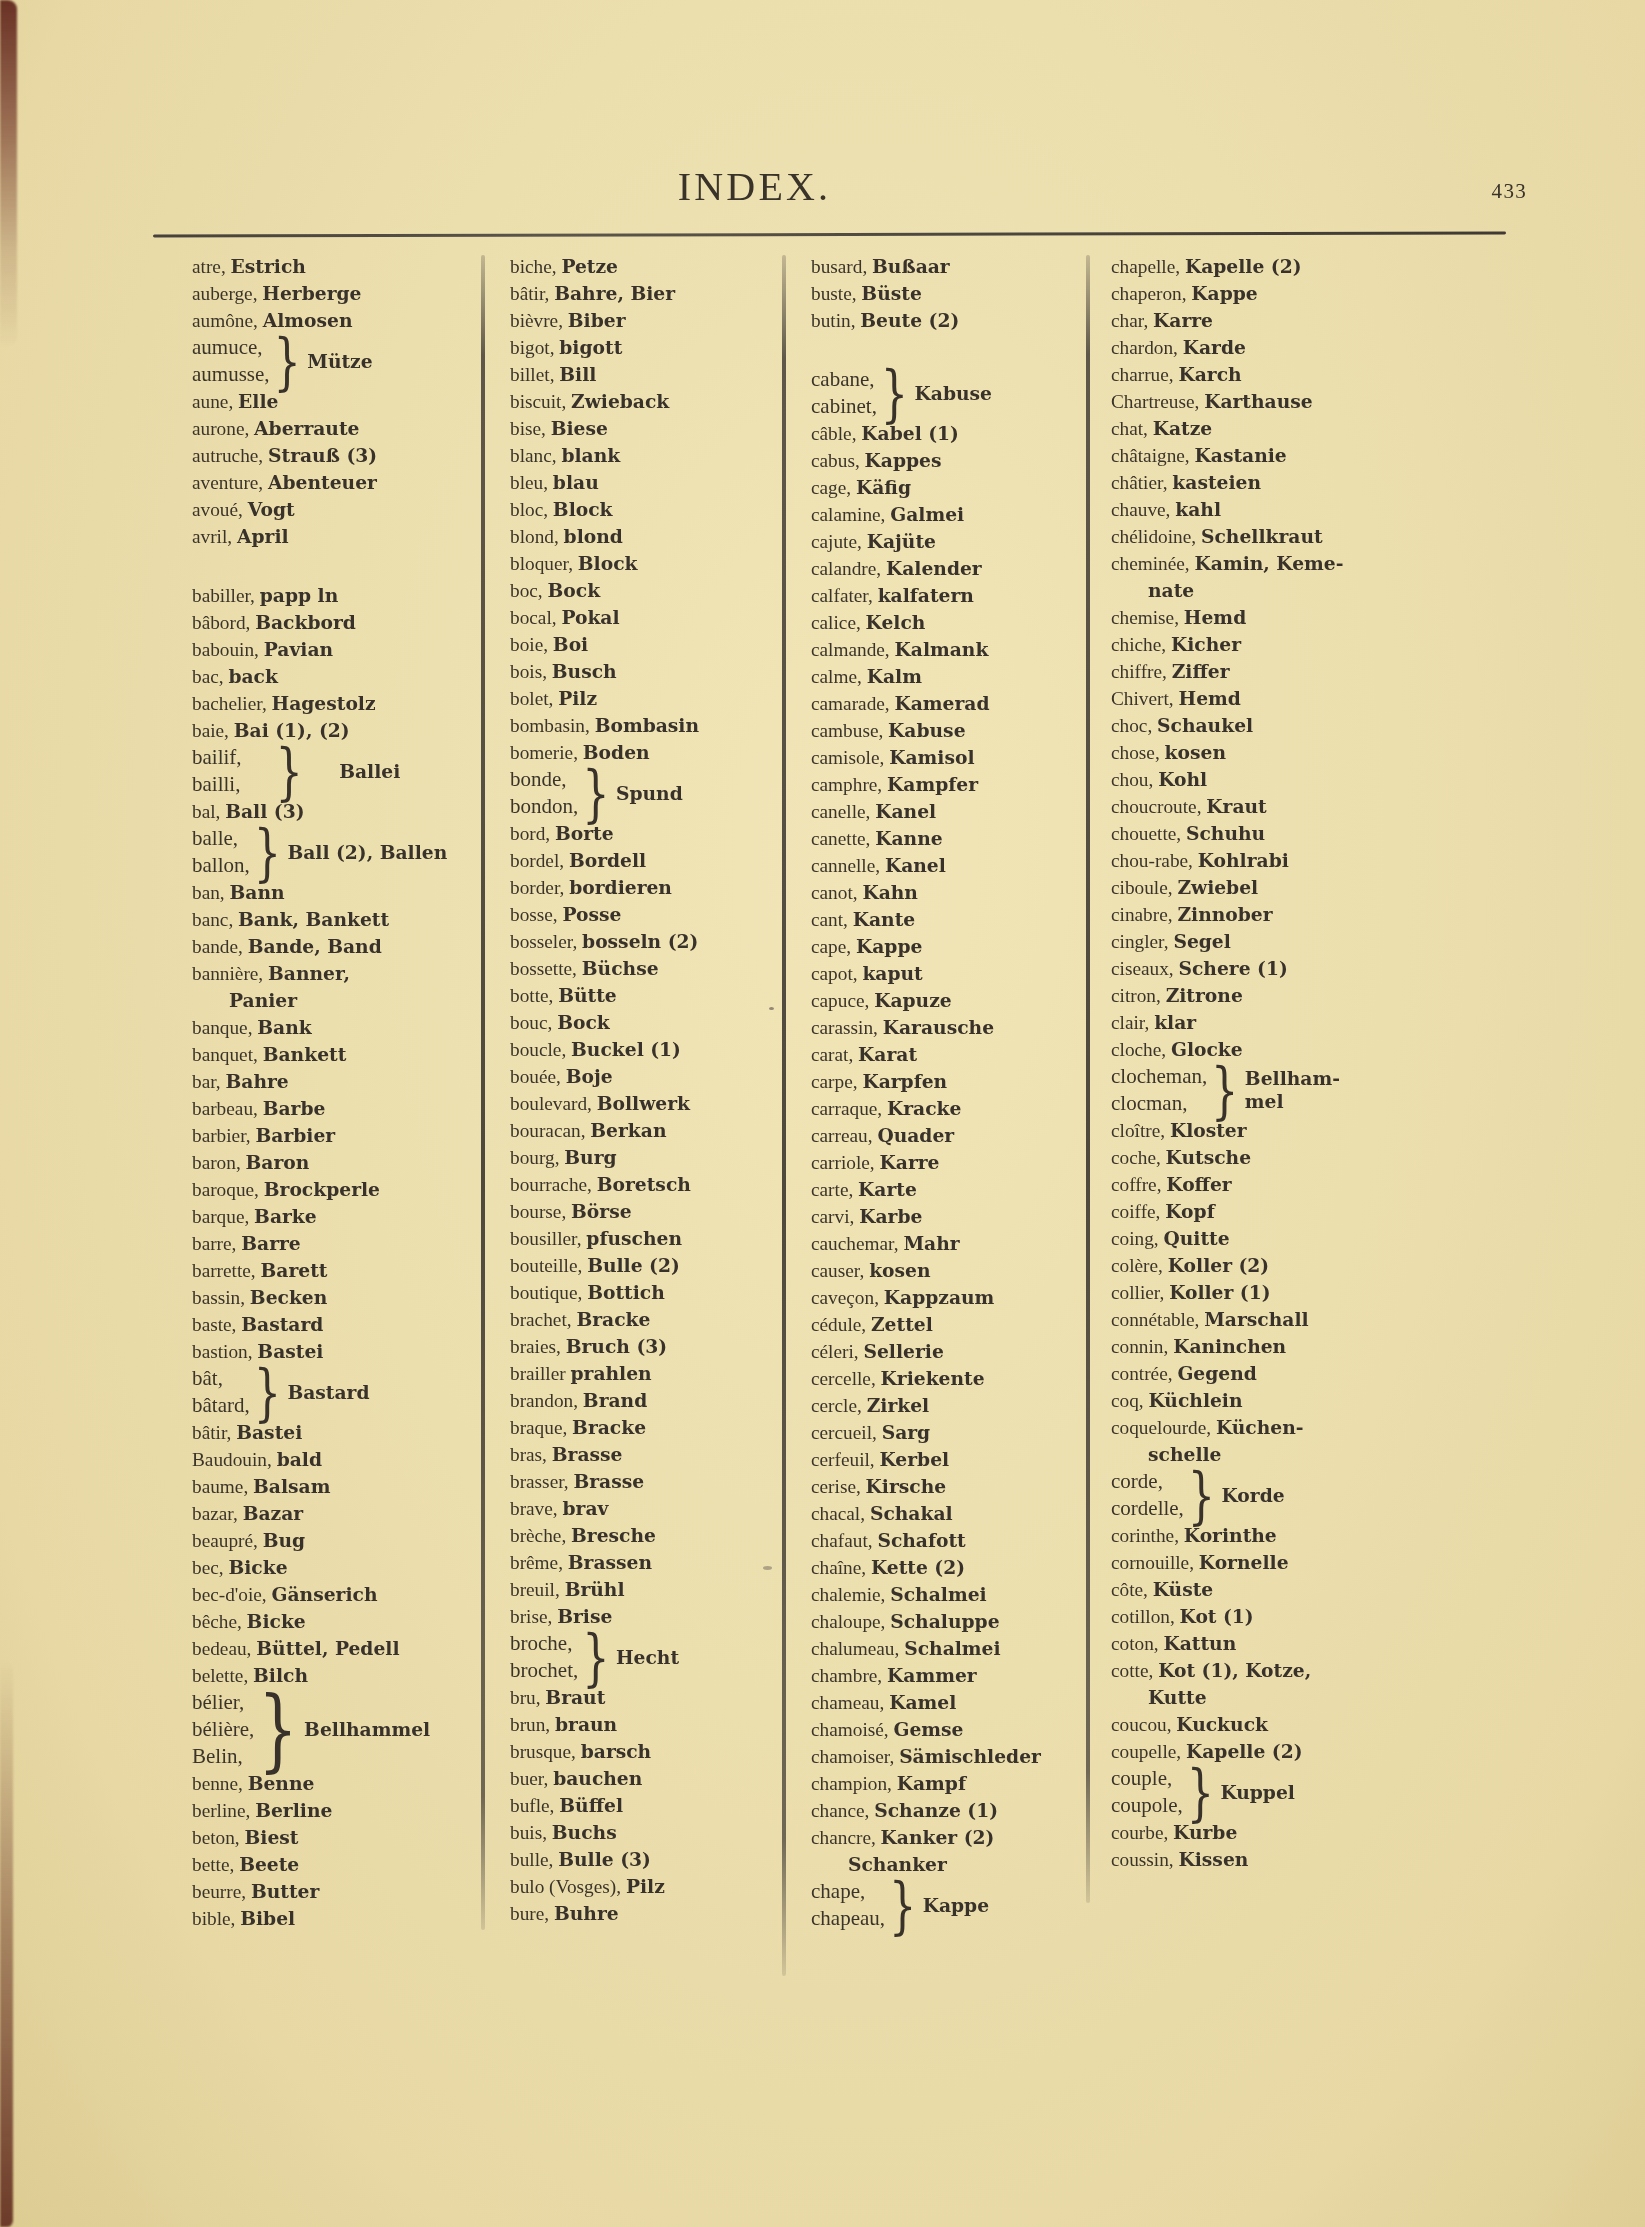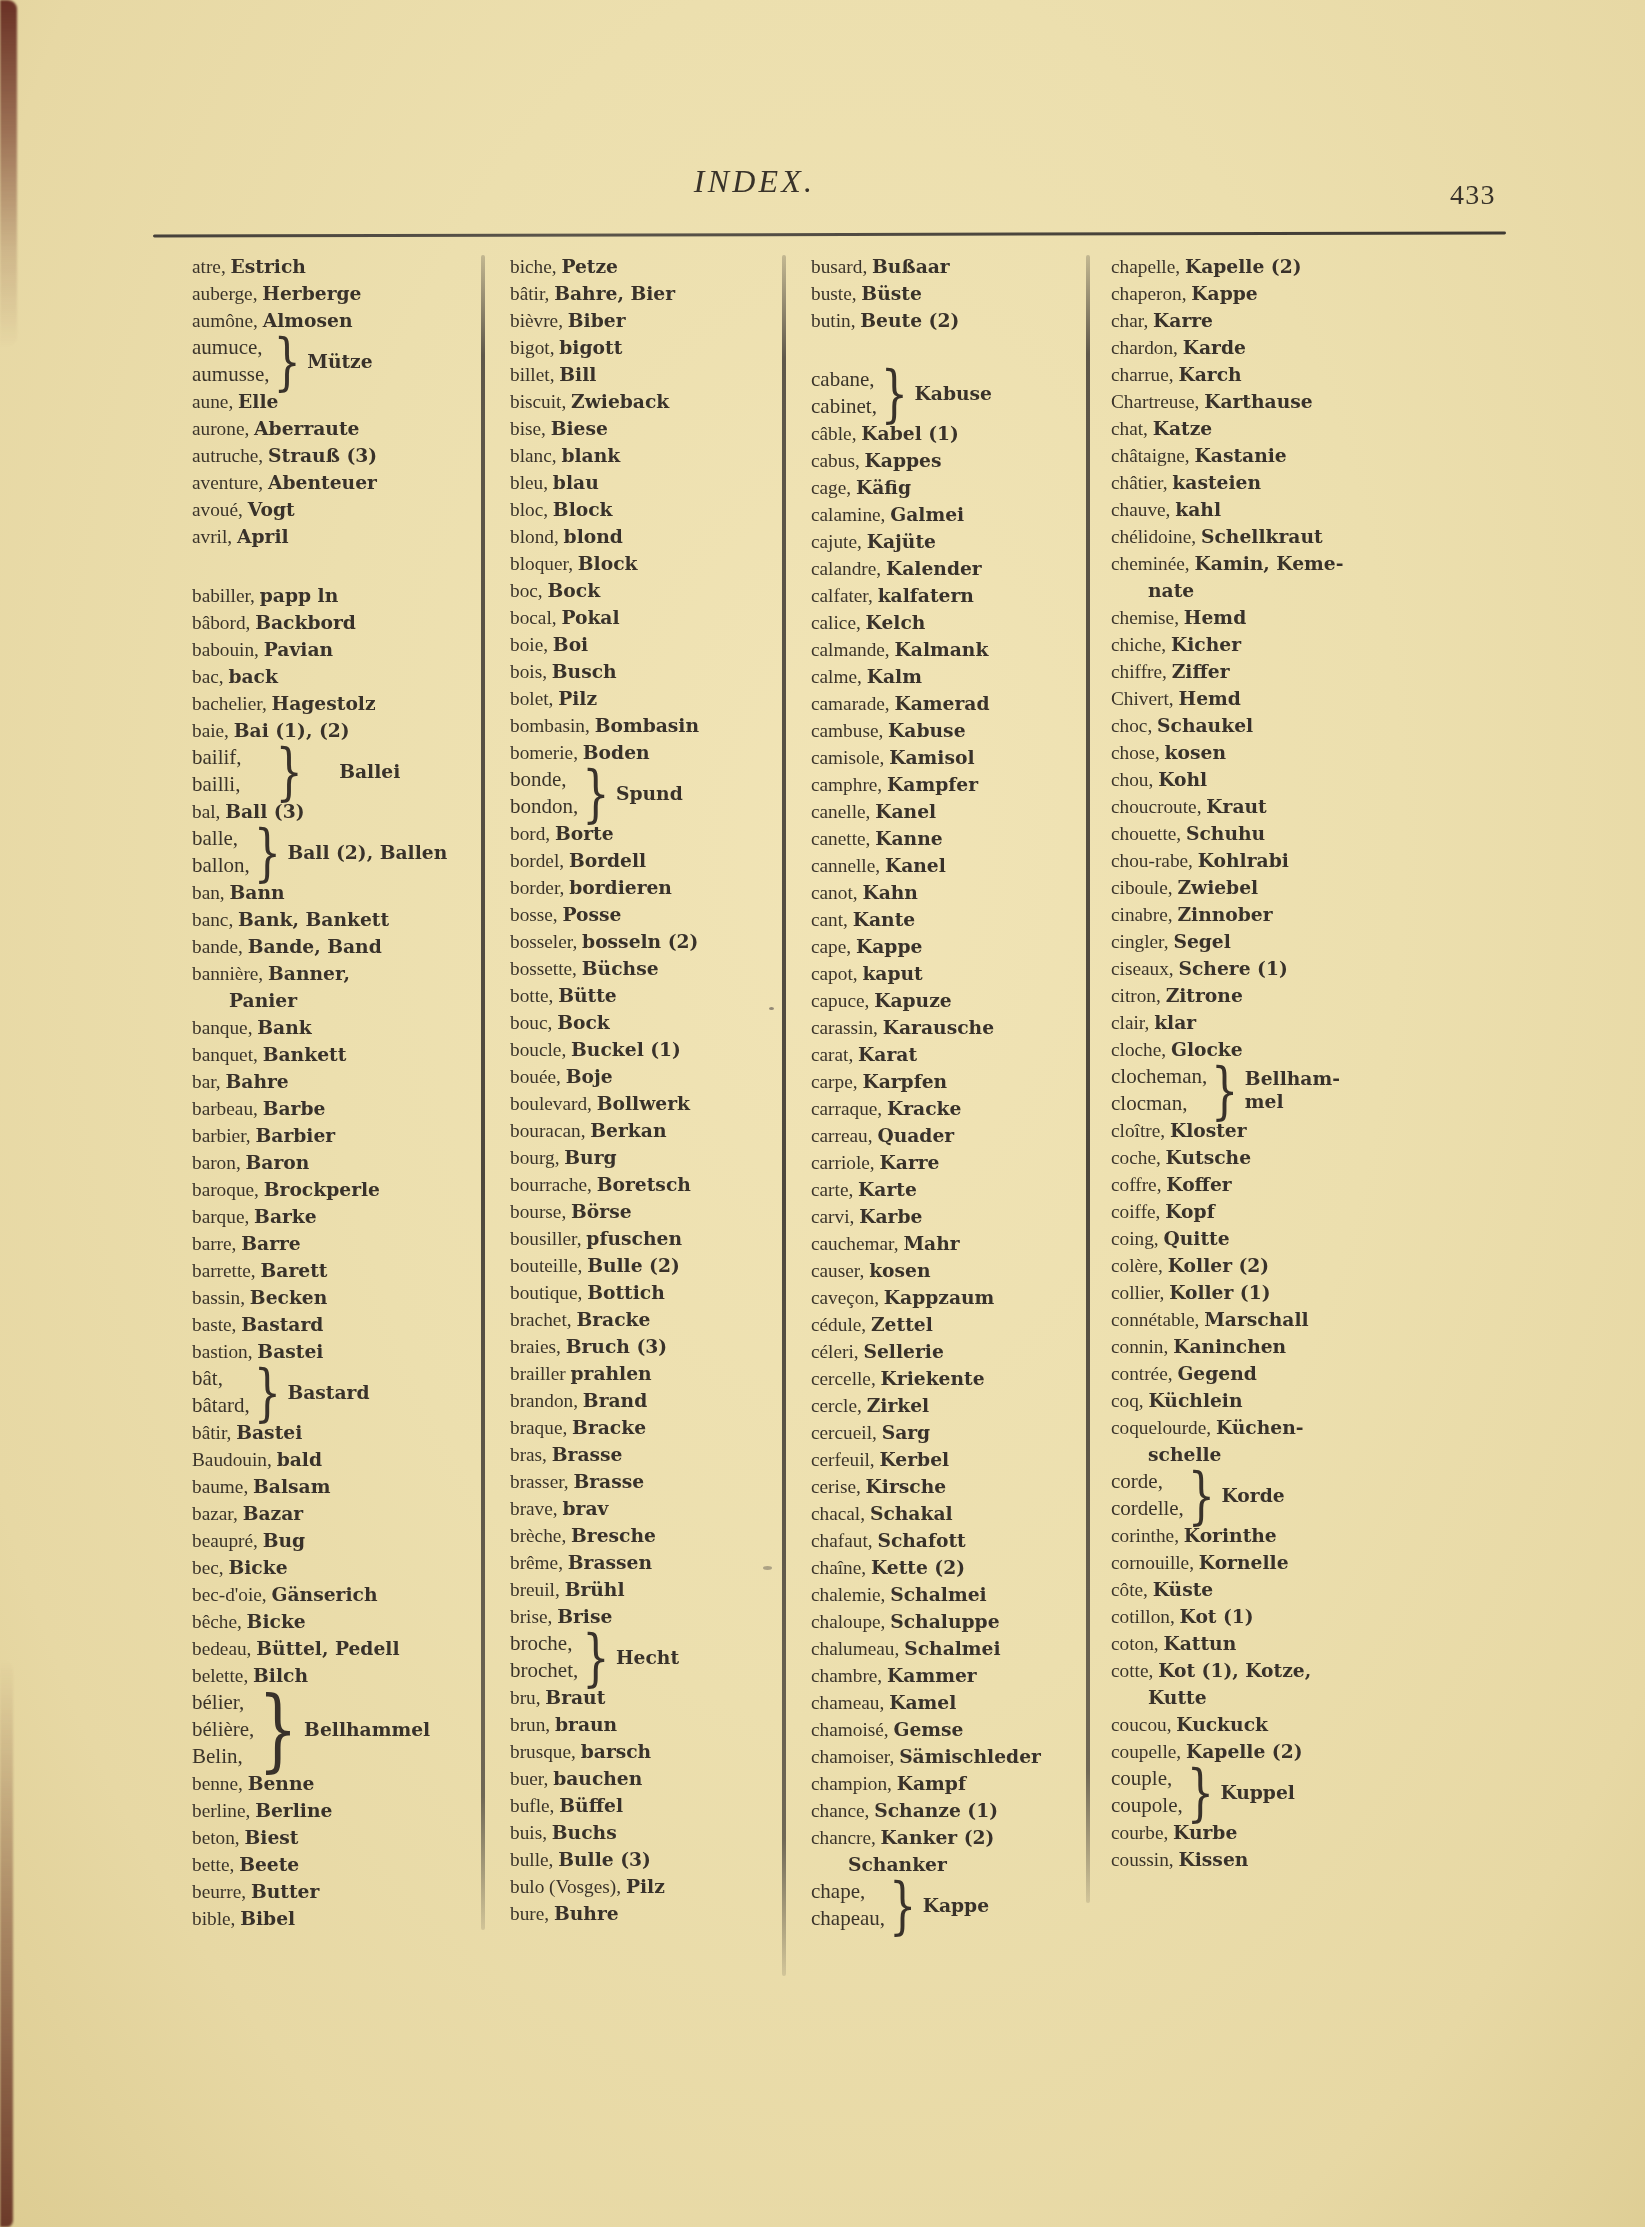--- a/index.html
+++ b/index.html
@@ -18,26 +18,26 @@
     background: linear-gradient(to bottom, rgba(88,26,20,0.88), rgba(96,30,22,0.55) 38%, rgba(96,30,22,0.18) 72%, rgba(96,30,22,0) 100%);
     border-radius: 0 9px 11.6px 0;
   }
   .stain-bottom {
     bottom:0; width:13px; height:568px;
     background: linear-gradient(to top, rgba(80,22,16,0.8), rgba(88,28,20,0.4) 55%, rgba(88,28,20,0) 100%);
     border-radius: 0 10.3px 6.4px 0;
   }
   .page-title {
     position:absolute; top:163px; left:658px; width:193px;
-    font-style: italic; font-size:32px; letter-spacing:3.2px;
+    font-size:40px; letter-spacing:3.2px;
     color:#39332a; text-align:center;
   }
   .page-number {
     position:absolute; top:179px; left:1450px; width:77px;
-    font-size:28px; color:#39332a; text-align:left; letter-spacing:1.3px;
+    font-size:21px; color:#39332a; text-align:right; letter-spacing:1.3px;
   }
   .header-rule {
     position:absolute; top:233px; left:153px; width:1353px; height:3.2px;
     background: linear-gradient(to right, #46413a, #5b554b 30%, #48433b 70%, #3f3a33);
     border-radius:1.9px;
     transform: rotate(-0.12deg);
   }
   .vrule {
     position:absolute; width:3.9px;
     background: linear-gradient(to bottom, rgba(70,64,56,0.25), rgba(70,64,56,0.85) 6%, rgba(60,55,48,0.9) 55%, rgba(70,64,56,0.75) 92%, rgba(70,64,56,0.15));

